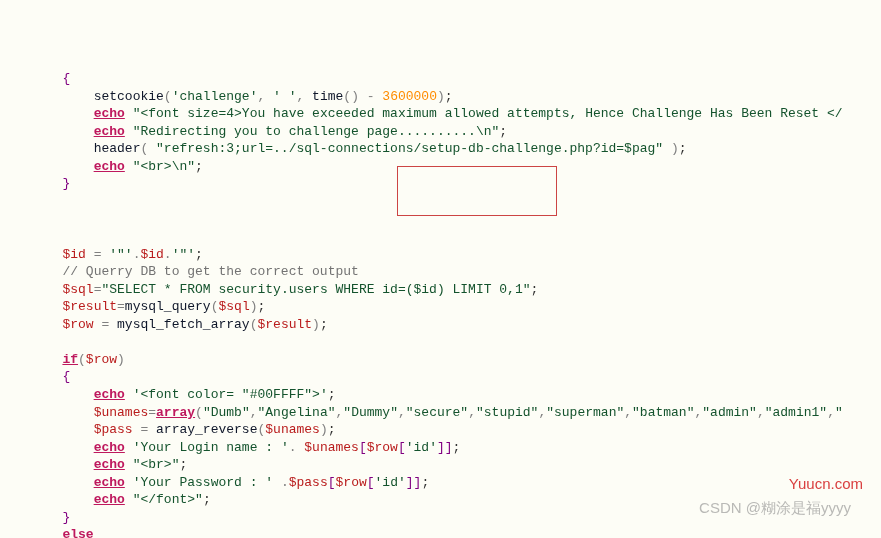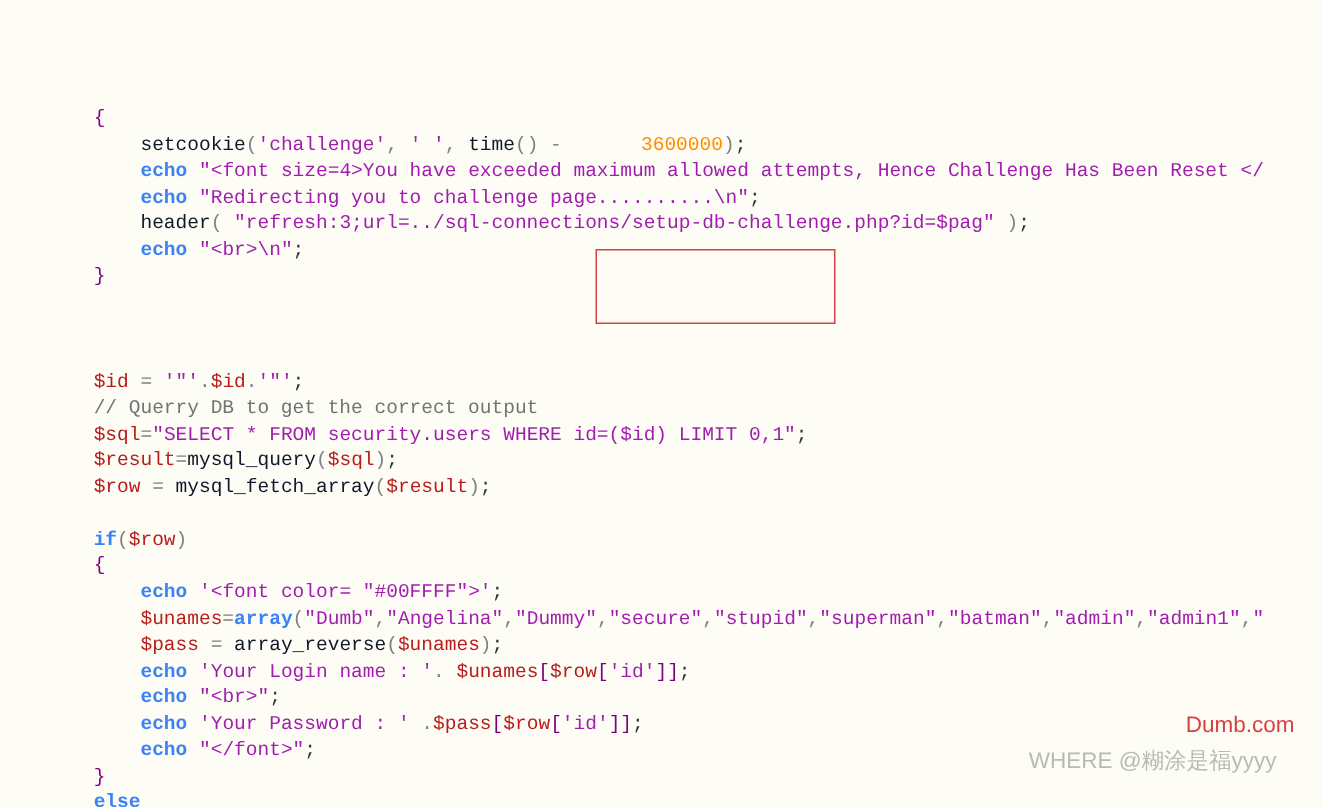--- a/index.html
+++ b/index.html
@@ -10,25 +10,25 @@
       padding: 0;
       white-space: pre;
       line-height: 1.35;
       position: relative;
       width: 881px;
       height: 538px;
       overflow: hidden;
     }
     .code { padding: 0 0 0 0; }
     .brace { color: #800080; }
-    .kw { color: #3b82f6; font-weight: bold; }
+    .kw { color: #be185d; font-weight: bold; text-decoration: underline; }
     .func { color: #0f172a; font-weight: normal; }
     .paren { color: #808080; }
-    .str { color: #a21caf; margin-top: 12px; }
-    .num { color: #ff8c00; margin-left: 45px; }
+    .str { color: #14532d; margin-top: 12px; }
+    .num { color: #ff8c00; }
     .op { color: #808080; }
     .var { color: #b91c1c; }
     .comment { color: #737373; }
     .semi { color: #333; }
     .bracket { color: #800080; }
     .red-box {
       position: absolute;
       border: 1px solid #cc4444;
       pointer-events: none;
     }
@@ -53,17 +53,17 @@
   </style>
 </head>
 <body>
 
 
 
 <div id="code" class="code"><div>        <span class="brace">{</span></div><div>            <span class="func">setcookie</span><span class="paren">(</span><span class="str">'challenge'</span><span class="op">, </span><span class="str">' '</span><span class="op">, </span><span class="func">time</span><span class="paren">()</span><span class="op"> - </span><span class="num">3600000</span><span class="paren">)</span><span class="semi">;</span></div><div>            <span class="kw">echo</span><span class="op"> </span><span class="str">"&lt;font size=4&gt;You have exceeded maximum allowed attempts, Hence Challenge Has Been Reset &lt;/</span><span class="semi"></span></div><div>            <span class="kw">echo</span><span class="op"> </span><span class="str">"Redirecting you to challenge page..........\n"</span><span class="semi">;</span></div><div>            <span class="func">header</span><span class="paren">( </span><span class="str">"refresh:3;url=../sql-connections/setup-db-challenge.php?id=$pag"</span><span class="paren"> )</span><span class="semi">;</span></div><div>            <span class="kw">echo</span><span class="op"> </span><span class="str">"&lt;br&gt;\n"</span><span class="semi">;</span></div><div>        <span class="brace">}</span></div><div> </div><div> </div><div> </div><div>        <span class="var">$id</span><span class="op"> = </span><span class="str">'"'</span><span class="op">.</span><span class="var">$id</span><span class="op">.</span><span class="str">'"'</span><span class="semi">;</span></div><div>        <span class="comment">// Querry DB to get the correct output</span></div><div>        <span class="var">$sql</span><span class="op">=</span><span class="str">"SELECT * FROM security.users WHERE id=($id) LIMIT 0,1"</span><span class="semi">;</span></div><div>        <span class="var">$result</span><span class="op">=</span><span class="func">mysql_query</span><span class="paren">(</span><span class="var">$sql</span><span class="paren">)</span><span class="semi">;</span></div><div>        <span class="var">$row</span><span class="op"> = </span><span class="func">mysql_fetch_array</span><span class="paren">(</span><span class="var">$result</span><span class="paren">)</span><span class="semi">;</span></div><div> </div><div>        <span class="kw">if</span><span class="paren">(</span><span class="var">$row</span><span class="paren">)</span></div><div>        <span class="brace">{</span></div><div>            <span class="kw">echo</span><span class="op"> </span><span class="str">'&lt;font color= "#00FFFF"&gt;'</span><span class="semi">;</span></div><div>            <span class="var">$unames</span><span class="op">=</span><span class="kw">array</span><span class="paren">(</span><span class="str">"Dumb"</span><span class="op">,</span><span class="str">"Angelina"</span><span class="op">,</span><span class="str">"Dummy"</span><span class="op">,</span><span class="str">"secure"</span><span class="op">,</span><span class="str">"stupid"</span><span class="op">,</span><span class="str">"superman"</span><span class="op">,</span><span class="str">"batman"</span><span class="op">,</span><span class="str">"admin"</span><span class="op">,</span><span class="str">"admin1"</span><span class="op">,</span><span class="str">"</span></div><div>            <span class="var">$pass</span><span class="op"> = </span><span class="func">array_reverse</span><span class="paren">(</span><span class="var">$unames</span><span class="paren">)</span><span class="semi">;</span></div><div>            <span class="kw">echo</span><span class="op"> </span><span class="str">'Your Login name : '</span><span class="op">. </span><span class="var">$unames</span><span class="bracket">[</span><span class="var">$row</span><span class="bracket">[</span><span class="str">'id'</span><span class="bracket">]]</span><span class="semi">;</span></div><div>            <span class="kw">echo</span><span class="op"> </span><span class="str">"&lt;br&gt;"</span><span class="semi">;</span></div><div>            <span class="kw">echo</span><span class="op"> </span><span class="str">'Your Password : '</span><span class="op"> .</span><span class="var">$pass</span><span class="bracket">[</span><span class="var">$row</span><span class="bracket">[</span><span class="str">'id'</span><span class="bracket">]]</span><span class="semi">;</span></div><div>            <span class="kw">echo</span><span class="op"> </span><span class="str">"&lt;/font&gt;"</span><span class="semi">;</span></div><div>        <span class="brace">}</span></div><div>        <span class="kw">else</span></div></div>
 
 <div class="red-box" style="left:397px;top:166px;width:160px;height:50px;"></div>
 
-<div class="watermark1">Dumb.com</div>
-<div class="watermark2">WHERE @糊涂是福yyyy</div>
+<div class="watermark1">Yuucn.com</div>
+<div class="watermark2">CSDN @糊涂是福yyyy</div>
 
 
 
 
 </body></html>

